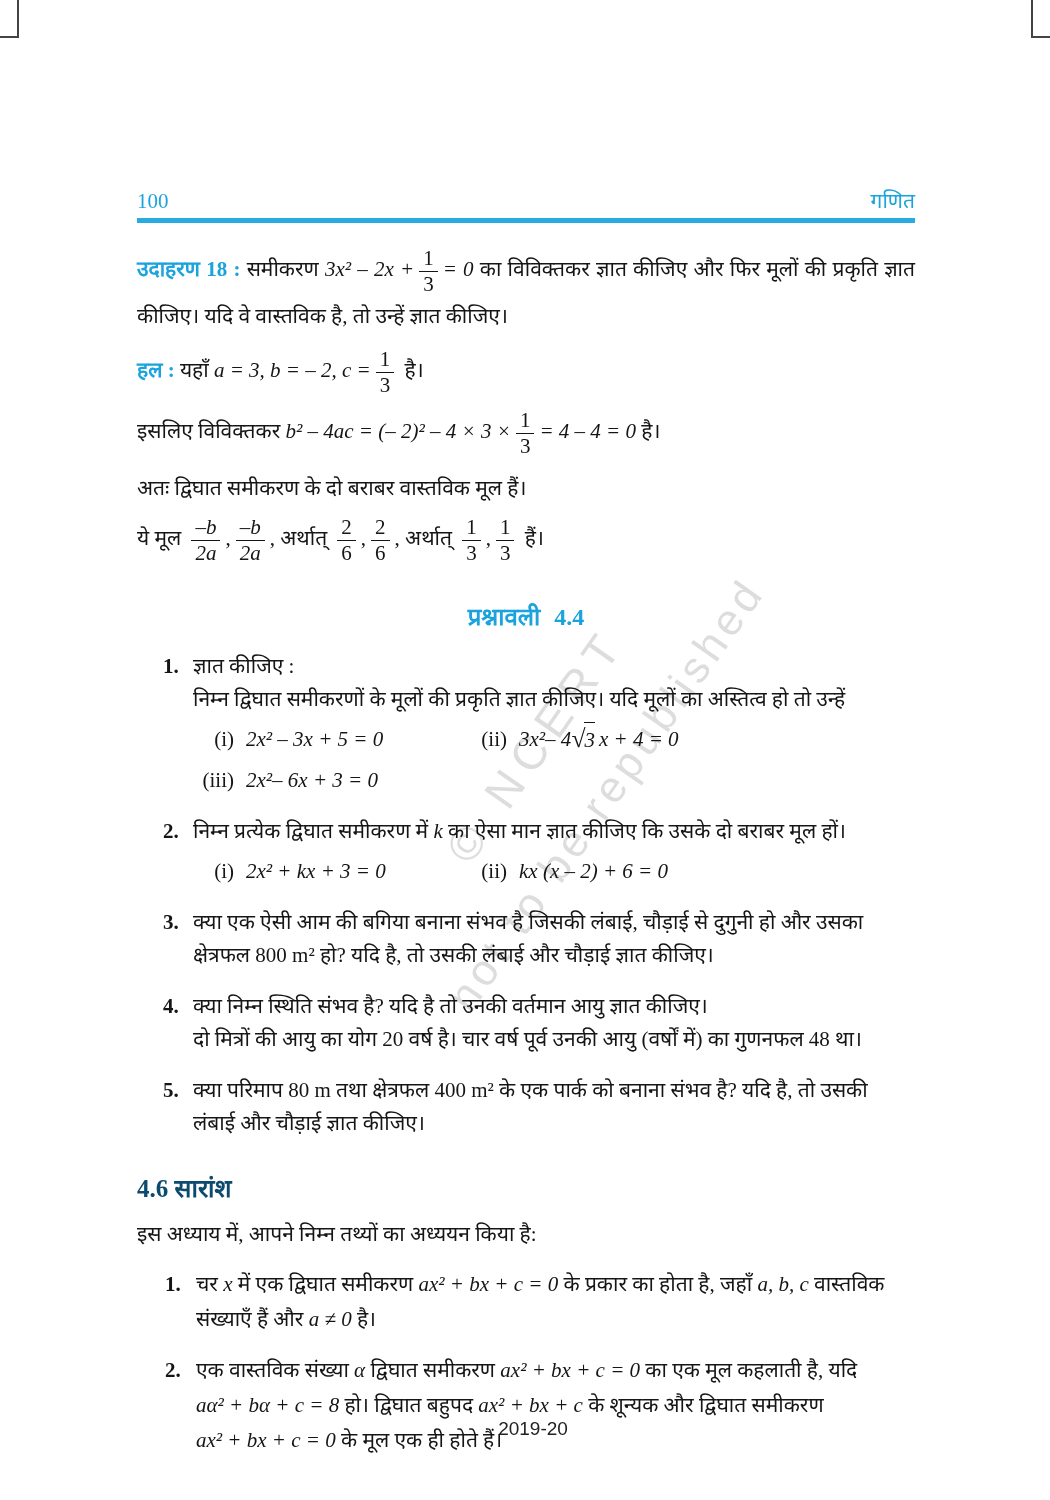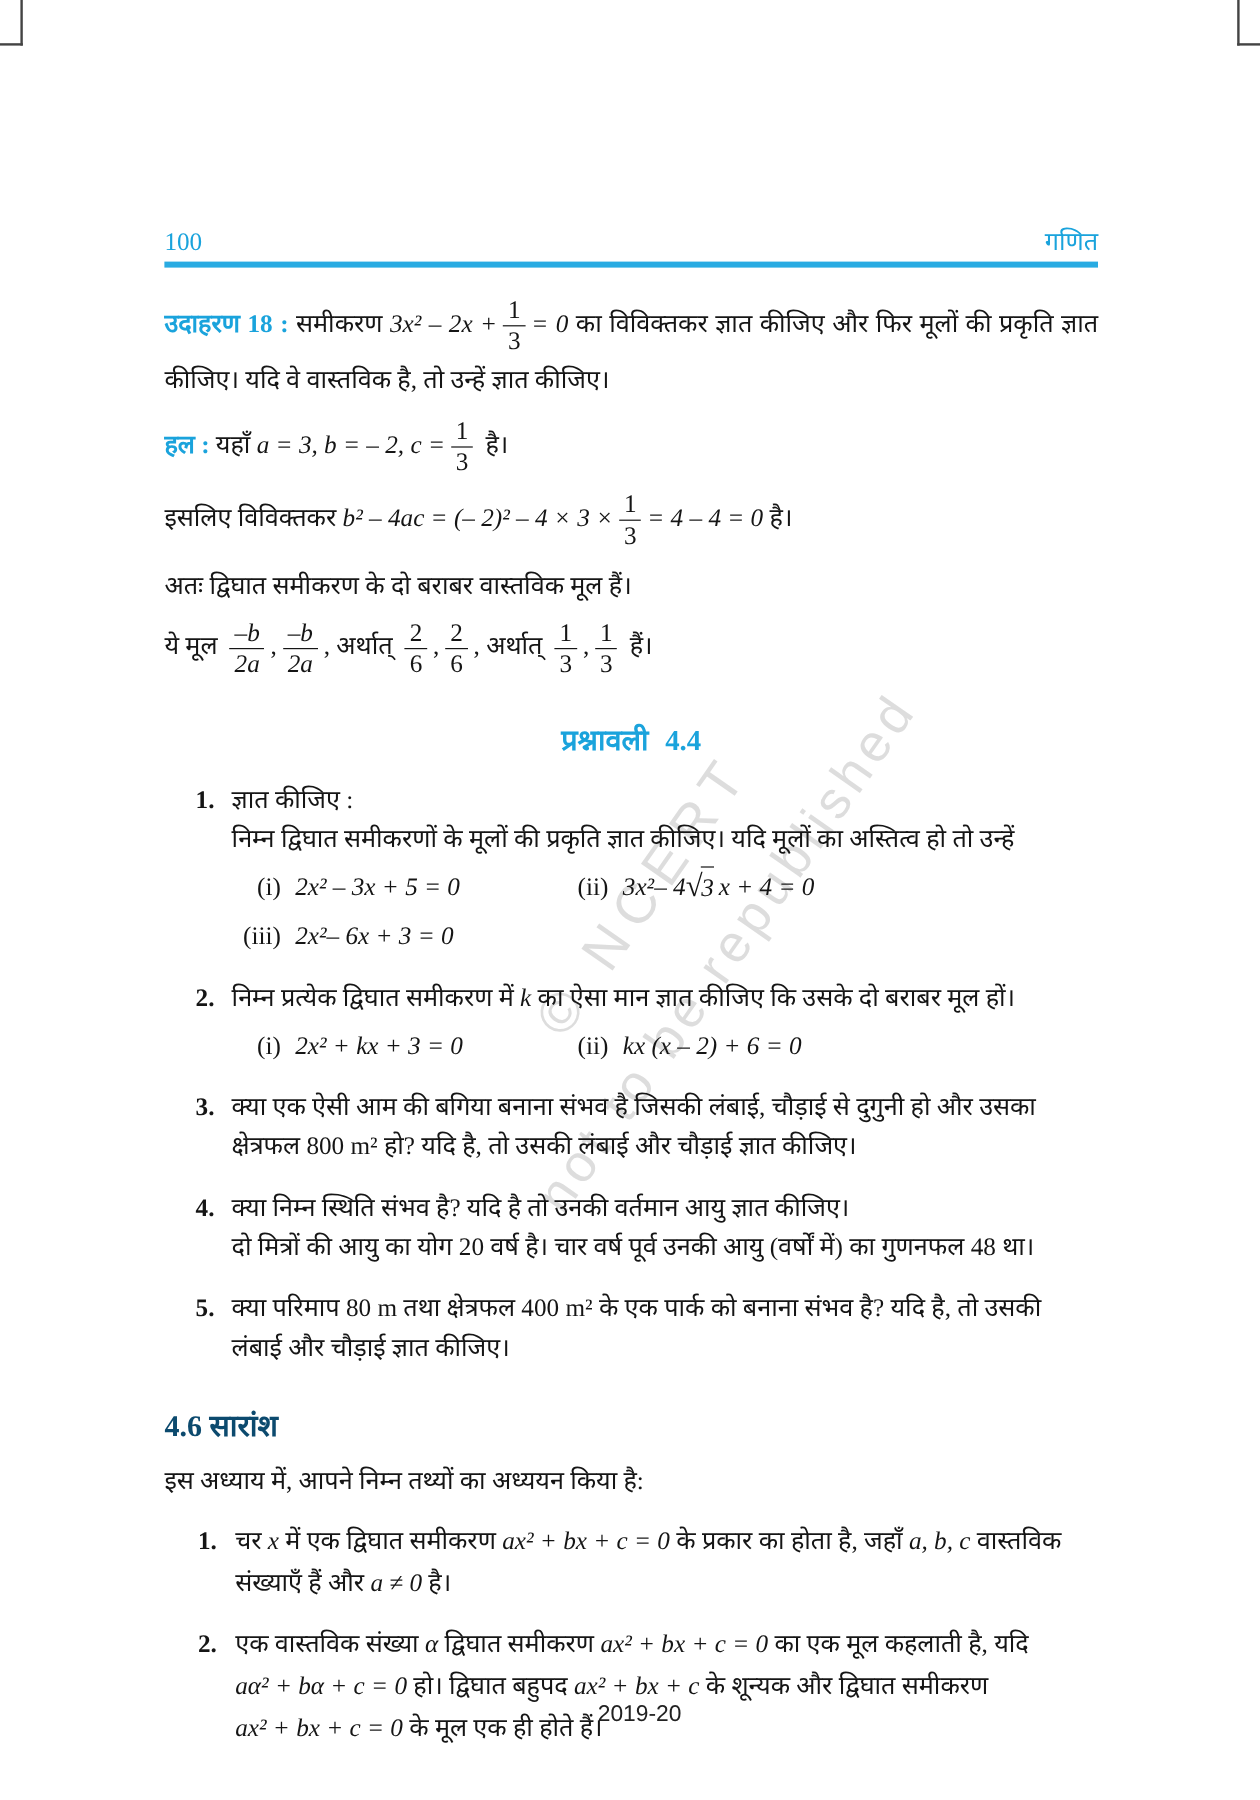--- a/index.html
+++ b/index.html
@@ -225,21 +225,21 @@
       <span class="ptxt">
         <span class="pline"><span>चर </span><span class="m">x</span><span> में एक द्विघात समीकरण </span><span class="m">ax² + bx + c = 0</span><span> के प्रकार का होता है, जहाँ </span><span class="m">a, b, c</span><span> वास्तविक</span></span>
         <span class="pline"><span>संख्याएँ हैं और </span><span class="m">a ≠ 0</span><span> है।</span></span>
       </span>
     </div>
 
     <div class="sum-item">
       <span class="no">2.</span>
       <span class="ptxt">
         <span class="pline"><span>एक वास्तविक संख्या </span><span class="m">α</span><span> द्विघात समीकरण </span><span class="m">ax² + bx + c = 0</span><span> का एक मूल कहलाती है, यदि</span></span>
-        <span class="pline"><span class="m">aα² + bα + c = 0</span><span> हो। द्विघात बहुपद </span><span class="m">ax² + bx + c</span><span> के शून्यक और द्विघात समीकरण</span></span>
+        <span class="pline"><span class="m">aα² + bα + c = 8</span><span> हो। द्विघात बहुपद </span><span class="m">ax² + bx + c</span><span> के शून्यक और द्विघात समीकरण</span></span>
         <span class="pline"><span class="m">ax² + bx + c = 0</span><span> के मूल एक ही होते हैं।</span></span>
       </span>
     </div>
 
   </div>
 
   <div class="pagefoot">2019-20</div>
 
 </div>
 

